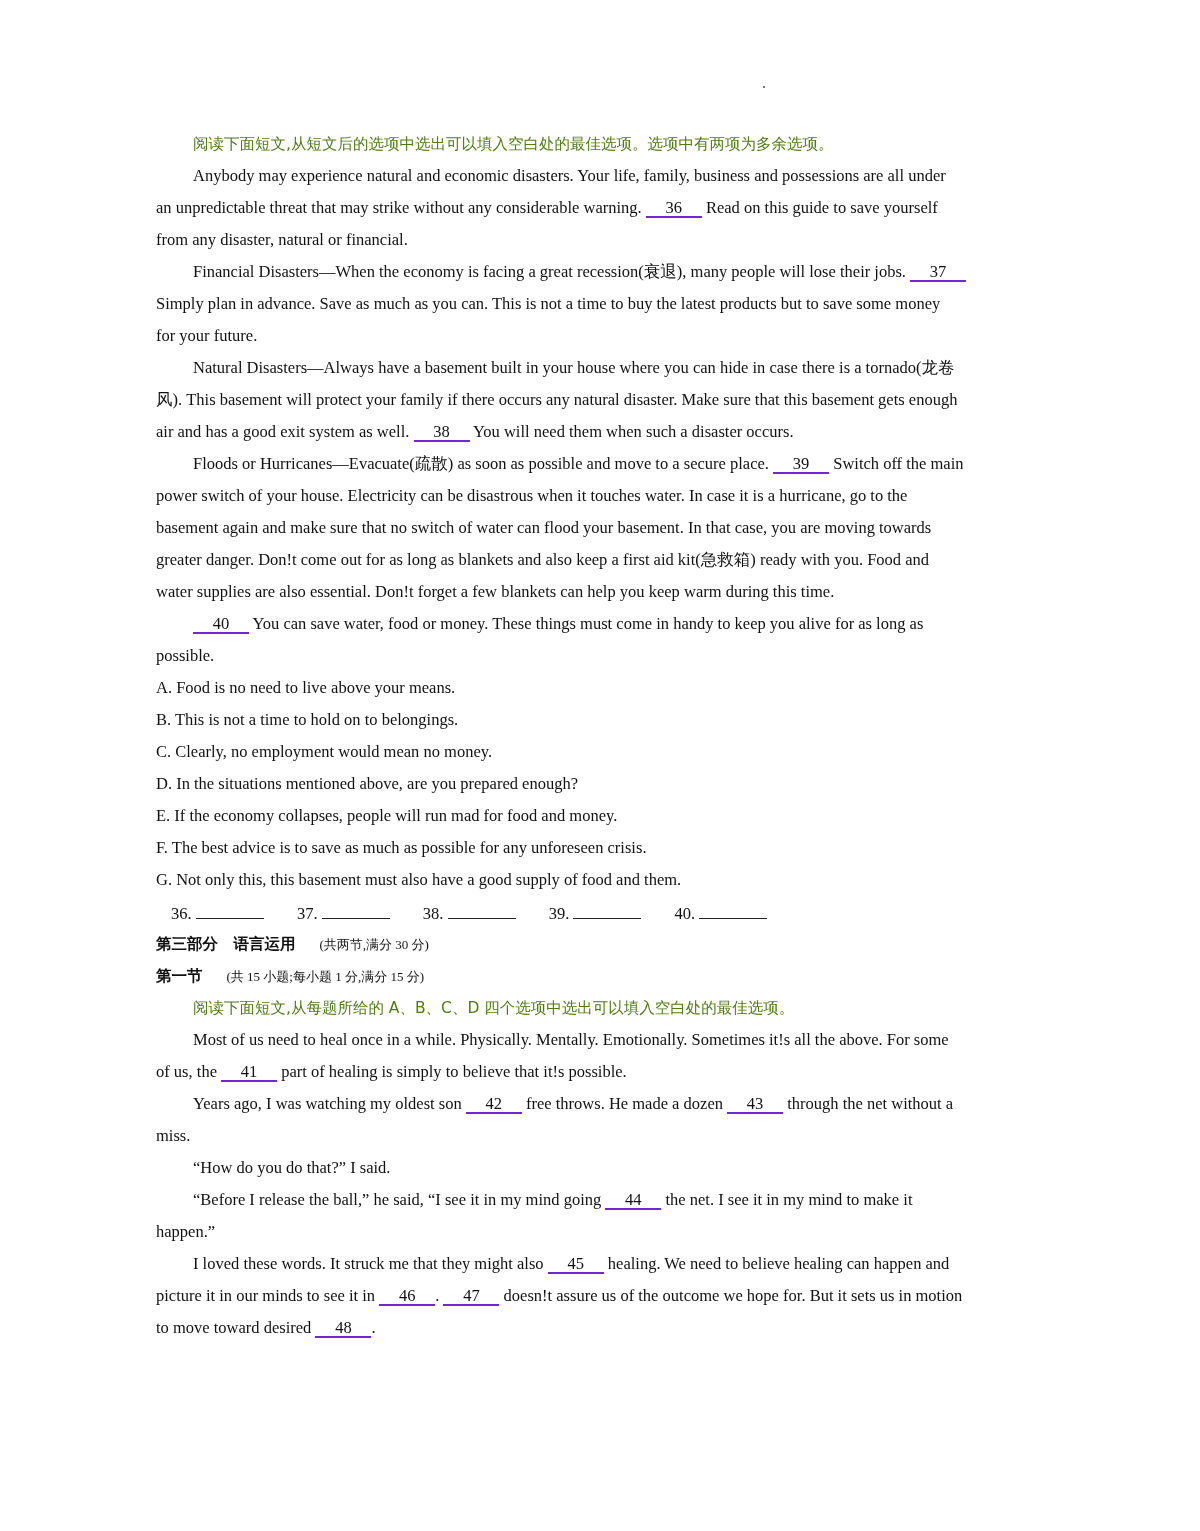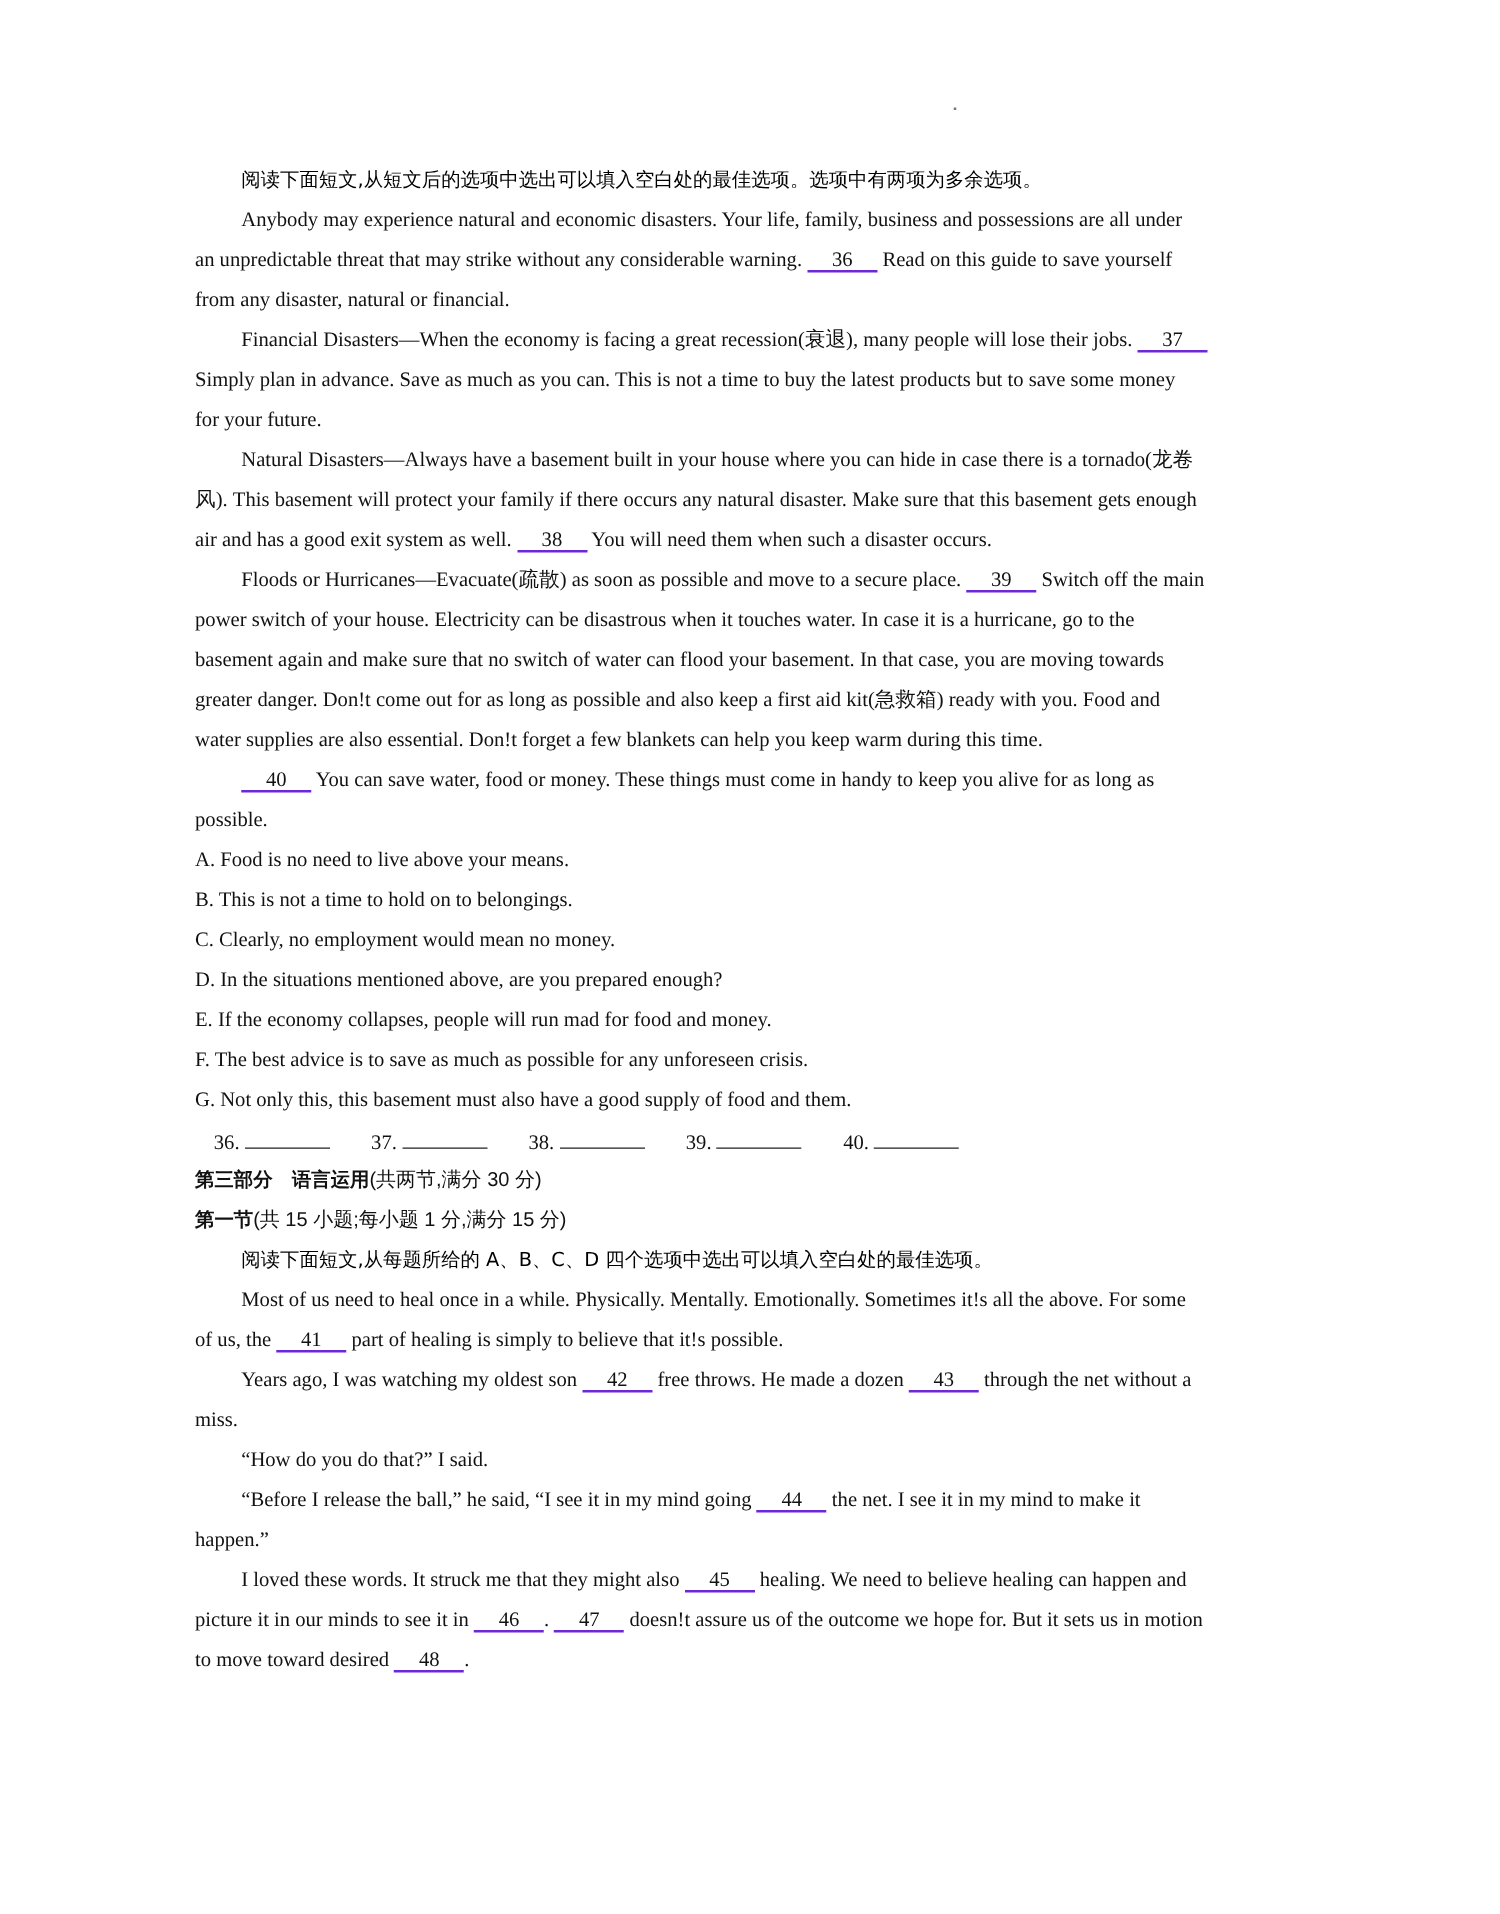--- a/index.html
+++ b/index.html
@@ -51,25 +51,26 @@
     height: 16px;
     vertical-align: baseline;
   }
   .ans-item { display: inline-block; margin-right: 14px; margin-left: 15px; }
   .heading {
     font-family: "DejaVu Sans", sans-serif;
     font-weight: bold;
     font-size: 15.5px;
   }
   .heading .sub {
-    font-family: Liberation Sans, sans-serif;
+    font-family: Liberation Serif, serif;
     font-weight: normal;
-    font-size: 16px;
+    font-size: 13px;
+    padding-left: 24px;
   }
-  .cn { font-family: "DejaVu Sans", sans-serif; font-size: 15.5px; color: #000000; }
+  .cn { font-family: "DejaVu Sans", sans-serif; font-size: 15.5px; color: #4d7c0f; }
 </style>
 </head>
 <body>
 
 <div class="dot"></div>
 
 <div class="page">
 
   <div class="line indent cn" style="top:134px">阅读下面短文,从短文后的选项中选出可以填入空白处的最佳选项。选项中有两项为多余选项。</div>
 
@@ -96,21 +97,21 @@
     <span>You will need them when such a disaster occurs.</span>
   </div>
 
   <div class="line indent" style="top:454px">
     <span>Floods or Hurricanes—Evacuate(疏散) as soon as possible and move to a secure place.</span>
     <span class="blank">39</span>
     <span>Switch off the main</span>
   </div>
   <div class="line" style="top:486px">power switch of your house. Electricity can be disastrous when it touches water. In case it is a hurricane, go to the</div>
   <div class="line" style="top:518px">basement again and make sure that no switch of water can flood your basement. In that case, you are moving towards</div>
-  <div class="line" style="top:550px">greater danger. Don!t come out for as long as possible and also keep a first aid kit(急救箱) ready with you. Food and</div>
+  <div class="line" style="top:550px">greater danger. Don!t come out for as long as blankets and also keep a first aid kit(急救箱) ready with you. Food and</div>
   <div class="line" style="top:582px">water supplies are also essential. Don!t forget a few blankets can help you keep warm during this time.</div>
 
   <div class="line indent" style="top:614px">
     <span class="blank">40</span>
     <span>You can save water, food or money. These things must come in handy to keep you alive for as long as</span>
   </div>
   <div class="line" style="top:646px">possible.</div>
 
   <div class="line" style="top:678px">A. Food is no need to live above your means.</div>
   <div class="line" style="top:710px">B. This is not a time to hold on to belongings.</div>

